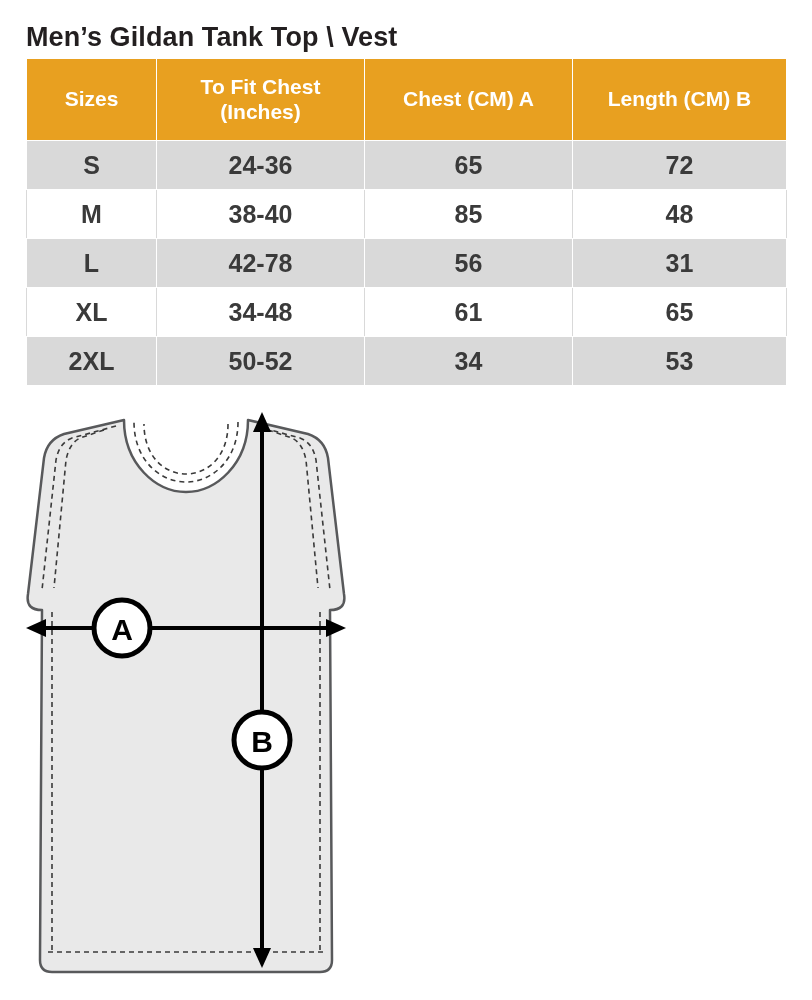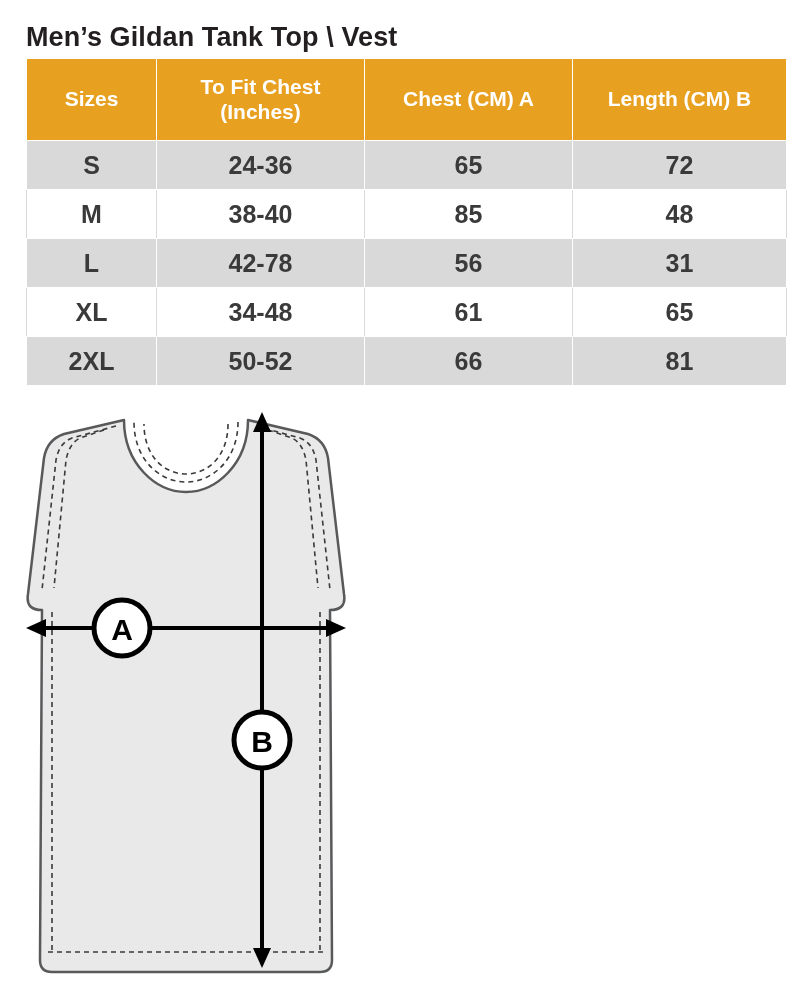--- a/index.html
+++ b/index.html
@@ -134,22 +134,22 @@
       </tr>
       <tr class="even">
         <td>XL</td>
         <td>34-48</td>
         <td>61</td>
         <td>65</td>
       </tr>
       <tr class="odd">
         <td>2XL</td>
         <td>50-52</td>
-        <td>66</td>
-        <td>81</td>
+        <td>34</td>
+        <td>53</td>
       </tr>
     </tbody>
   </table>
 
   <div class="garment">
     <svg viewBox="0 0 812 588" width="812" height="588" xmlns="http://www.w3.org/2000/svg">
 
       <g>
         <path d="M 248 8
                  C 248 52, 216 80, 186 80

